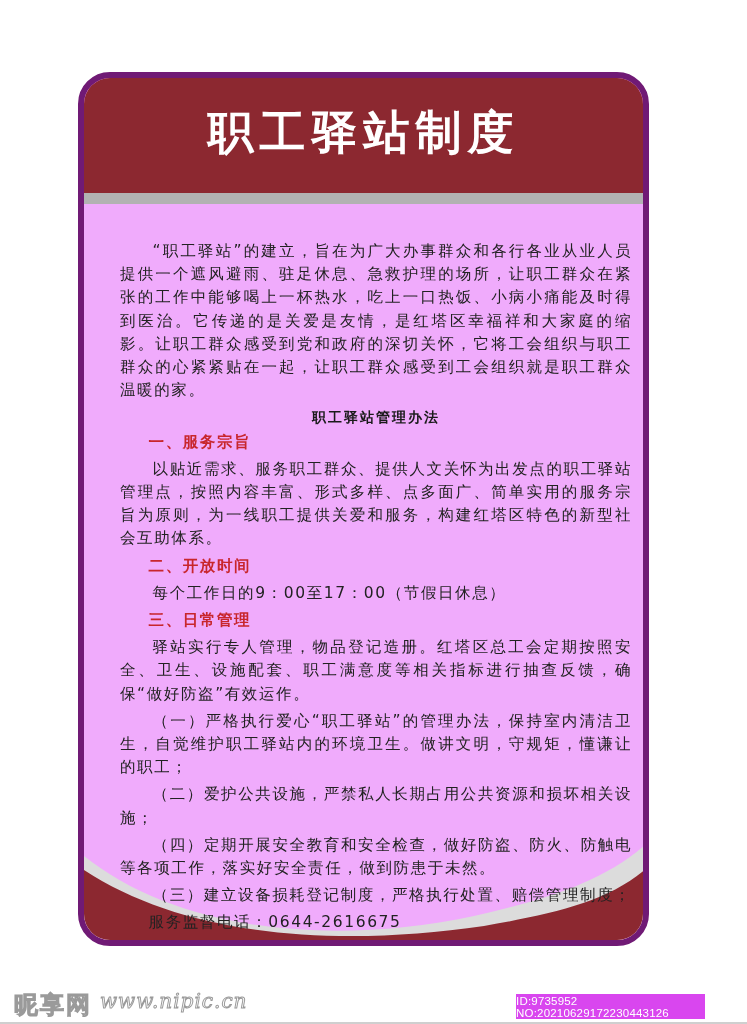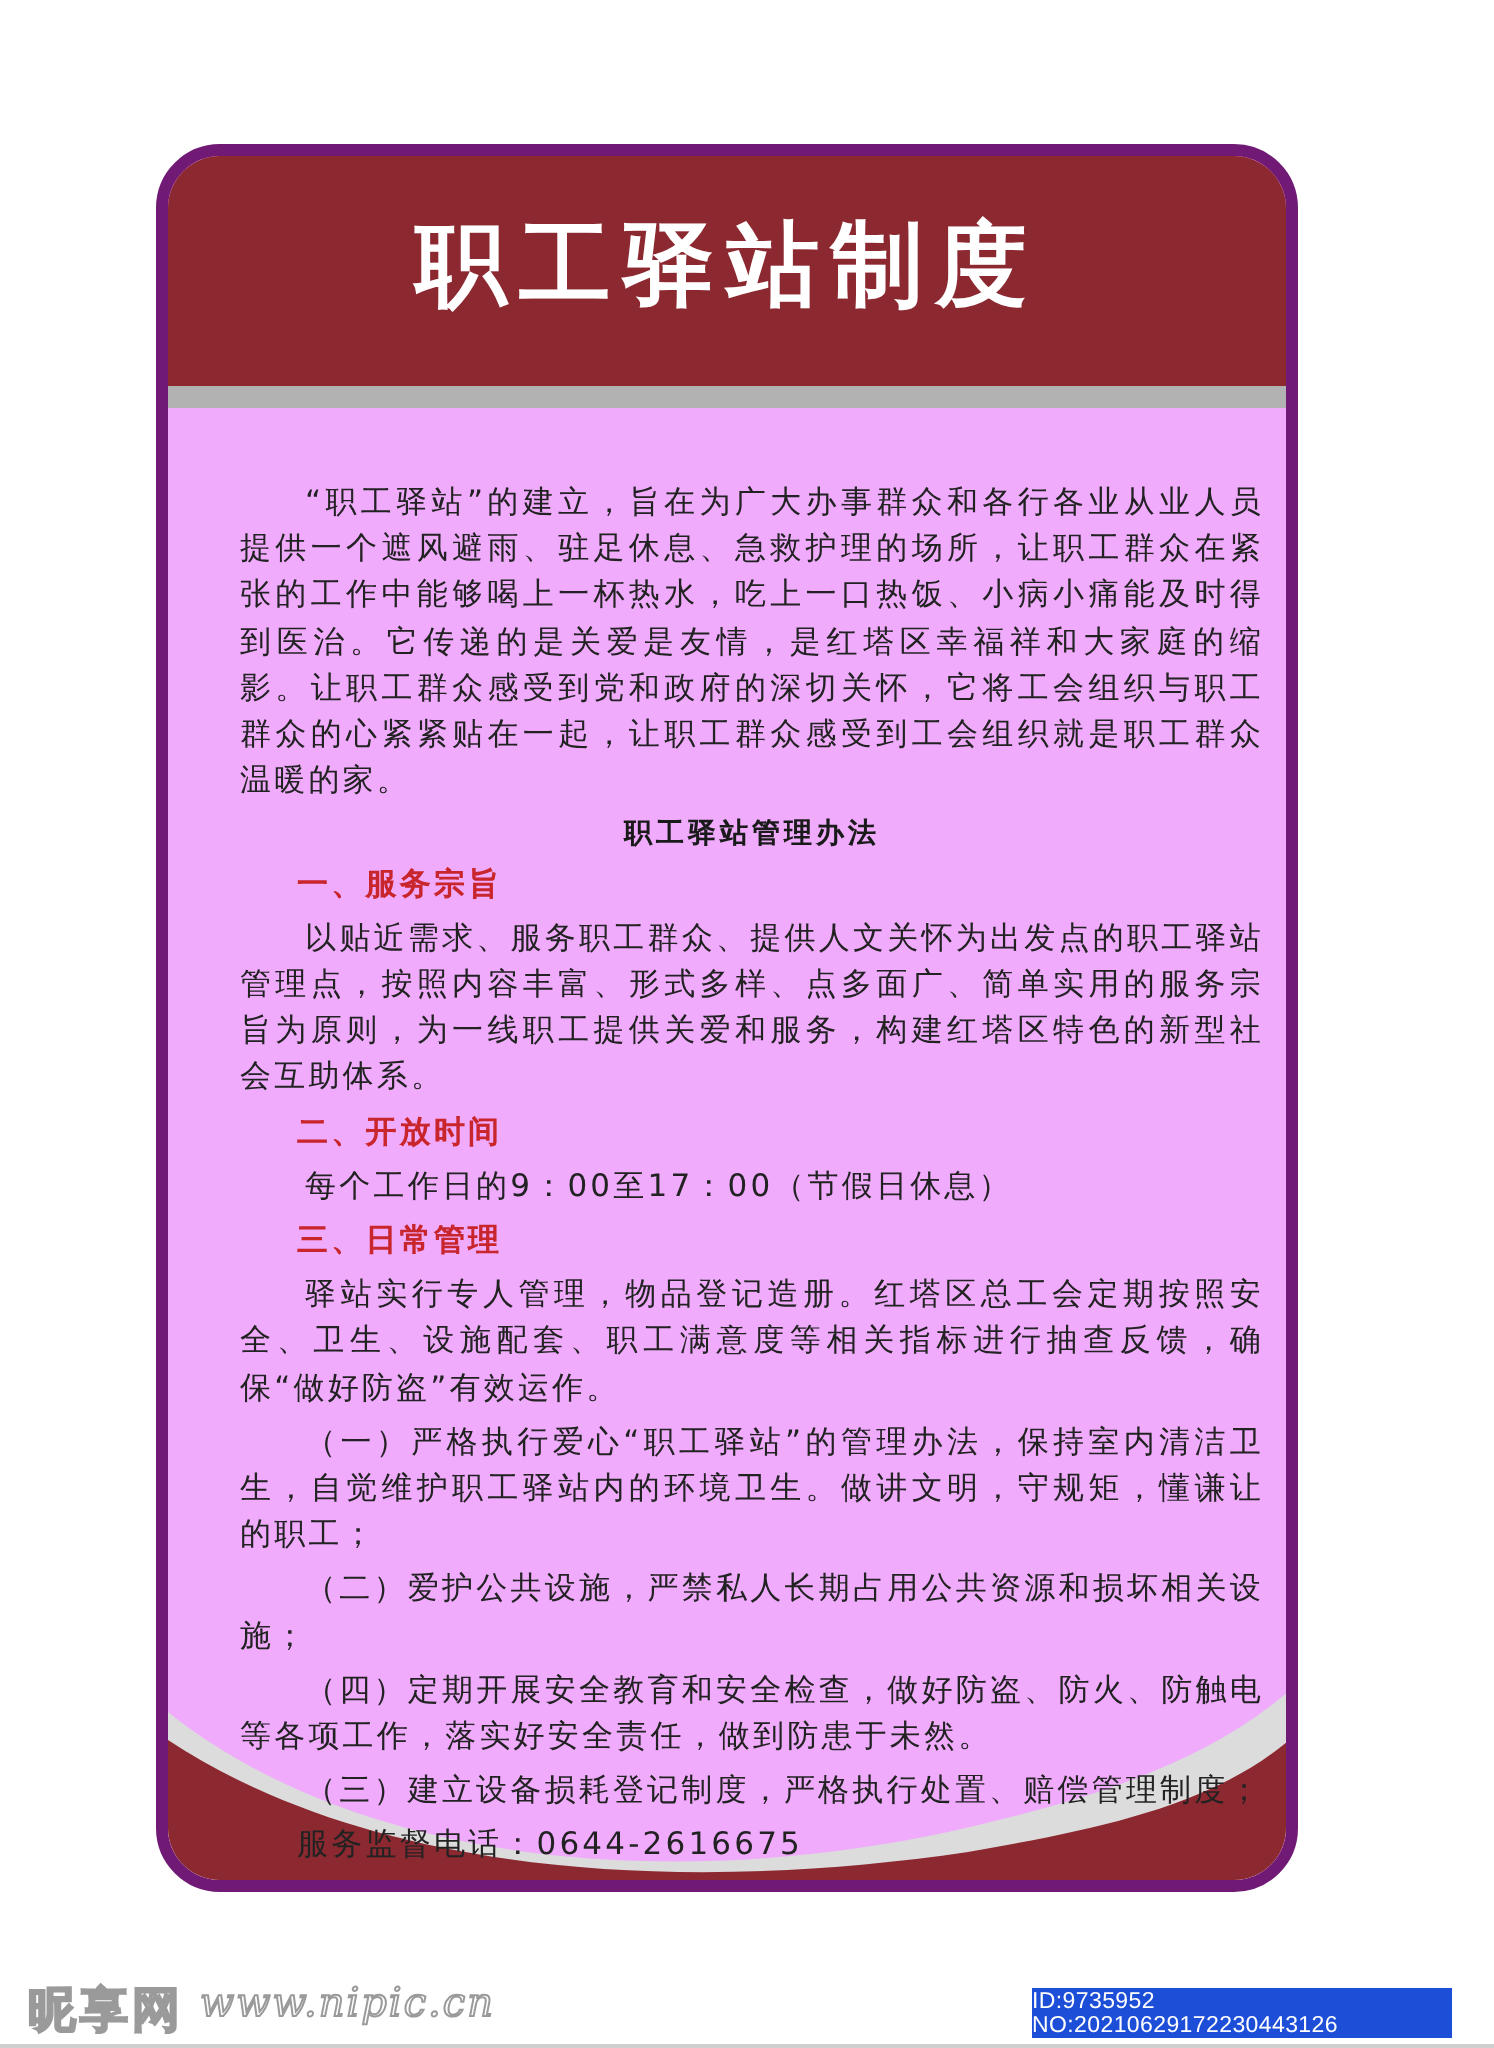--- a/index.html
+++ b/index.html
@@ -112,23 +112,23 @@
       font-size: 24px;
       margin-right: 8px;
       font-style: normal;
       font-weight: bold;
       letter-spacing: 2px;
     }
     .footer-id {
       position: absolute;
       left: 516px;
       top: 994px;
-      width: 210px;
+      width: 189px;
       height: 25px;
-      background: #1d4ed8;
+      background: #d946ef;
       color: #ffffff;
       font-family: "Liberation Sans", sans-serif;
       font-size: 11.5px;
       display: flex;
       align-items: center;
       justify-content: center;
       letter-spacing: 0.2px;
     }
     .footer-line {
       position: absolute;

